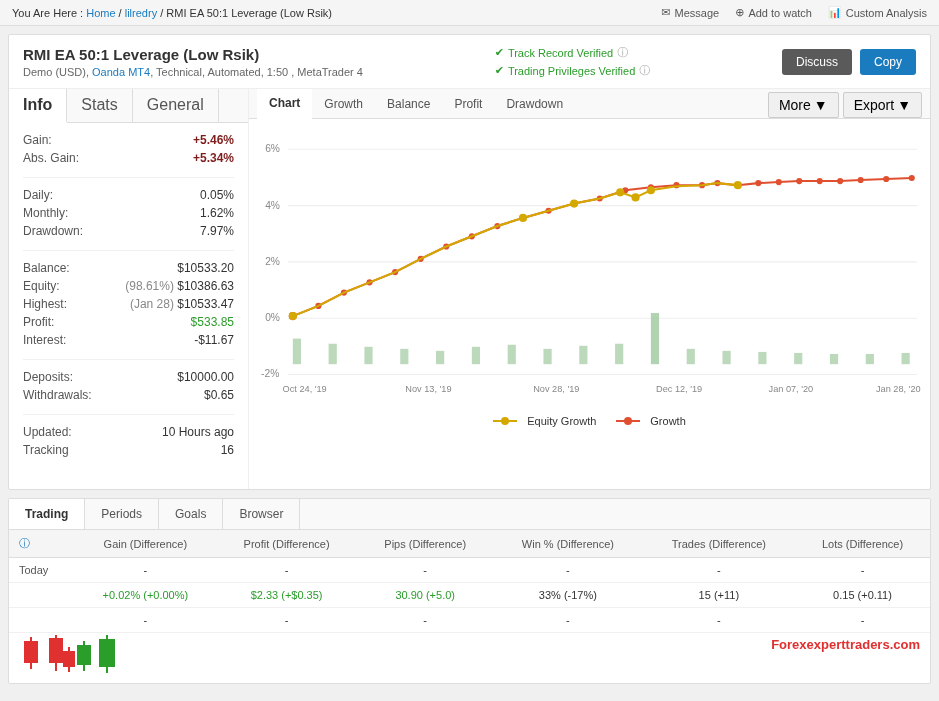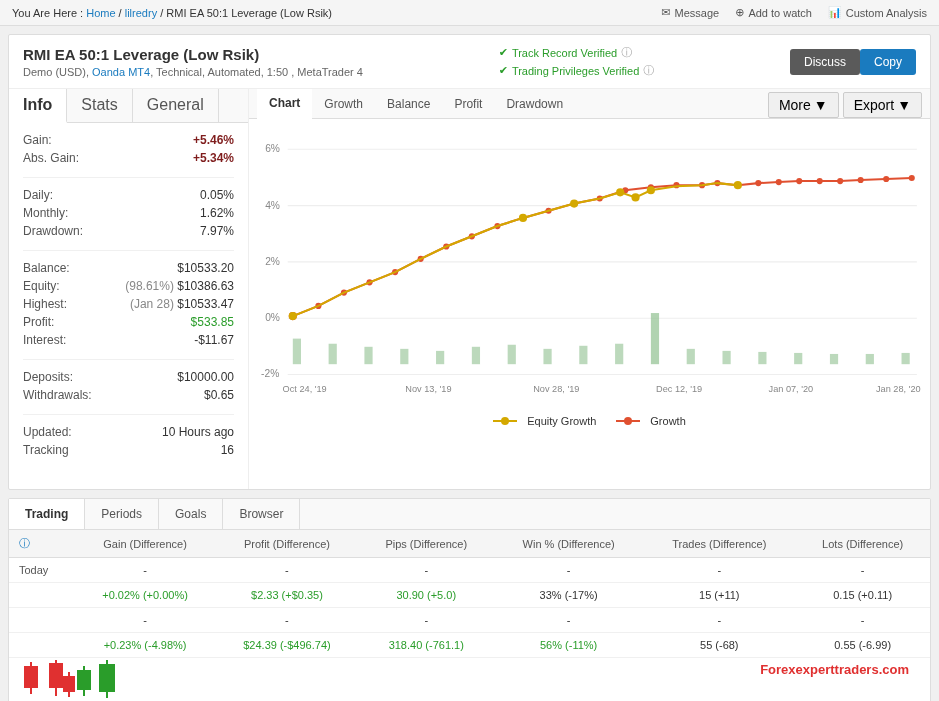--- a/index.html
+++ b/index.html
@@ -28,21 +28,21 @@
       display: flex;
       justify-content: space-between;
       align-items: center;
       border-bottom: 1px solid #eee;
     }
     .profile-title { font-size: 15px; font-weight: bold; color: #333; }
     .profile-meta { font-size: 11px; color: #666; margin-top: 3px; }
     .profile-meta a { color: #1a7bbf; text-decoration: none; }
     .profile-badges { display: flex; flex-direction: column; gap: 3px; font-size: 11px; }
     .badge-verified { color: #2a9d2a; display: flex; align-items: center; gap: 4px; }
-    .profile-actions { display: flex; align-items: center; }
+    .profile-actions { display: flex; gap: 8px; align-items: center; }
     .btn-discuss {
       background: #5a5a5a;
       color: #fff;
       border: none;
       padding: 6px 14px;
       border-radius: 3px;
       cursor: pointer;
       font-size: 12px;
     }
     .btn-copy {
@@ -189,21 +189,21 @@
       text-align: center;
       border-bottom: 1px solid #f0f0f0;
       color: #333;
     }
     .data-table td:first-child { text-align: left; color: #555; }
     .data-table .green { color: #2a9d2a; }
 
     
     .watermark {
       text-align: right;
-      padding: 4px 21px;
+      padding: 4px 10px;
       font-size: 13px;
       font-weight: bold;
       color: #1a1a1a;
     }
     .watermark span { color: #e03030; }
   </style>
 </head>
 <body>
 
 <div class="breadcrumb-bar">
@@ -514,29 +514,20 @@
       </tr>
       <tr>
         <td></td>
         <td>-</td>
         <td>-</td>
         <td>-</td>
         <td>-</td>
         <td>-</td>
         <td>-</td>
       </tr>
-      <tr>
-        <td></td>
-        <td class="green">+0.23% (-4.98%)</td>
-        <td class="green">$24.39 (-$496.74)</td>
-        <td class="green">318.40 (-761.1)</td>
-        <td class="green">56% (-11%)</td>
-        <td>55 (-68)</td>
-        <td>0.55 (-6.99)</td>
-      </tr>
     </tbody>
   </table>
 
   <div style="position:relative; height: 50px;">
 
     <svg style="position:absolute;left:10px;bottom:5px;" width="120" height="45">
 
       <rect x="5" y="8" width="14" height="22" fill="#e03030"></rect>
       <line x1="12" y1="4" x2="12" y2="8" stroke="#e03030" stroke-width="2"></line>
       <line x1="12" y1="30" x2="12" y2="36" stroke="#e03030" stroke-width="2"></line>

